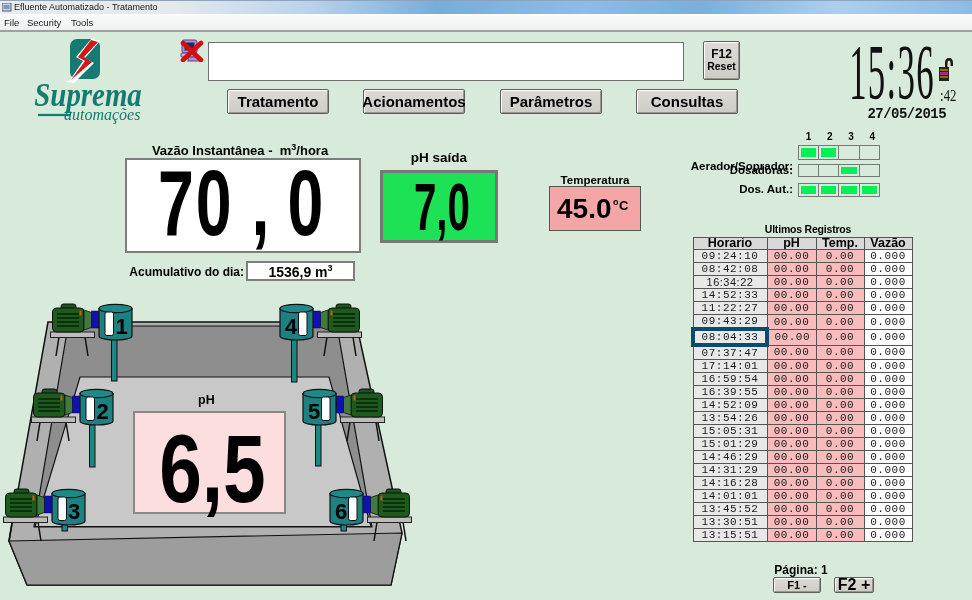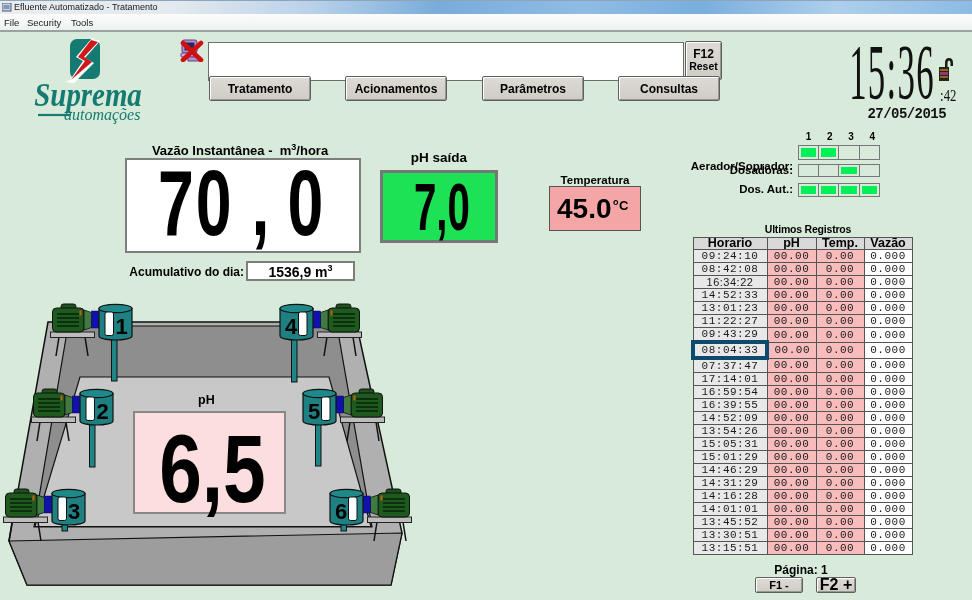--- a/index.html
+++ b/index.html
@@ -9,22 +9,22 @@
   
   #titlebar{left:0;top:0;width:972px;height:14px;
     background:linear-gradient(to right,#e9edf0 0%,#e3e9ee 18%,#b9d2ea 32%,#79acda 45%,#8fbce6 60%,#79aedd 72%,#aecfec 86%,#8cbbe4 100%);
     border-top:1px solid #8ea4b8;box-sizing:border-box;}
   #titletext{left:14px;top:2px;font-size:9px;color:#1a1a1a;}
   #menubar{left:0;top:14px;width:972px;height:18px;background:linear-gradient(#fcfcfc,#eef0f2);
     border-bottom:2px solid #9aa49a;box-sizing:border-box;font-size:9.5px;color:#1a1a1a;}
   
   .btn{background:linear-gradient(#dedbd6,#cfccc5);border:1px solid #5f5f5f;
     box-shadow:inset 1px 1px 0 #ffffff, inset -1px -1px 0 #979790;border-radius:2px;
-    display:flex;align-items:center;justify-content:center;font-weight:bold;color:#000;box-sizing:border-box;}
-  .navbtn{top:76px;width:102px;height:25px;font-size:12px;}
+    display:flex;align-items:center;justify-content:center;font-weight:bold;color:#000;box-sizing:border-box;margin-left:18px;}
+  .navbtn{top:89px;width:102px;height:25px;font-size:15px;}
   
   .wbox{background:#fff;border:2px solid #7e7e7e;box-sizing:border-box;}
   .lbl{font-weight:bold;color:#000;}
 </style>
 </head>
 <body>
 <div id="app">
   <div class="abs" id="titlebar"></div>
   <svg class="abs" style="left:2px;top:3px" width="10" height="9" viewBox="0 0 10 9">
     <rect x="0" y="0" width="9" height="8" fill="#c8d4e4" stroke="#505a6a" stroke-width="1"></rect>
@@ -171,26 +171,20 @@
           <td style="background:#fff;border:1px solid #555;text-align:center;padding:0;font-family:Liberation Mono,monospace;font-size:11px;line-height:12px;height:12px;overflow:hidden;color:#1a1a1a;letter-spacing:0.5px;">0.000</td>
         </tr>
         <tr>
           <td style="background:#e8e8e8;border:1px solid #555;text-align:center;padding:0;font-family:Liberation Sans, sans-serif;font-size:11px;line-height:12px;height:12px;overflow:hidden;color:#1a1a1a;letter-spacing:0.5px;">16:34:22</td>
           <td style="background:#f8bcbc;border:1px solid #555;text-align:center;padding:0;font-family:Liberation Mono,monospace;font-size:11px;line-height:12px;height:12px;overflow:hidden;color:#1a1a1a;letter-spacing:0.5px;">00.00</td>
           <td style="background:#f8bcbc;border:1px solid #555;text-align:center;padding:0;font-family:Liberation Mono,monospace;font-size:11px;line-height:12px;height:12px;overflow:hidden;color:#1a1a1a;letter-spacing:0.5px;">0.00</td>
           <td style="background:#fff;border:1px solid #555;text-align:center;padding:0;font-family:Liberation Mono,monospace;font-size:11px;line-height:12px;height:12px;overflow:hidden;color:#1a1a1a;letter-spacing:0.5px;">0.000</td>
         </tr>
         <tr>
           <td style="background:#e8e8e8;border:1px solid #555;text-align:center;padding:0;font-family:Liberation Mono,monospace;font-size:11px;line-height:12px;height:12px;overflow:hidden;color:#1a1a1a;letter-spacing:0.5px;">14:52:33</td>
-          <td style="background:#f8bcbc;border:1px solid #555;text-align:center;padding:0;font-family:Liberation Mono,monospace;font-size:11px;line-height:12px;height:12px;overflow:hidden;color:#1a1a1a;letter-spacing:0.5px;">00.00</td>
-          <td style="background:#f8bcbc;border:1px solid #555;text-align:center;padding:0;font-family:Liberation Mono,monospace;font-size:11px;line-height:12px;height:12px;overflow:hidden;color:#1a1a1a;letter-spacing:0.5px;">0.00</td>
-          <td style="background:#fff;border:1px solid #555;text-align:center;padding:0;font-family:Liberation Mono,monospace;font-size:11px;line-height:12px;height:12px;overflow:hidden;color:#1a1a1a;letter-spacing:0.5px;">0.000</td>
-        </tr>
-        <tr>
-          <td style="background:#e8e8e8;border:1px solid #555;text-align:center;padding:0;font-family:Liberation Mono,monospace;font-size:11px;line-height:12px;height:12px;overflow:hidden;color:#1a1a1a;letter-spacing:0.5px;">13:01:23</td>
           <td style="background:#f8bcbc;border:1px solid #555;text-align:center;padding:0;font-family:Liberation Mono,monospace;font-size:11px;line-height:12px;height:12px;overflow:hidden;color:#1a1a1a;letter-spacing:0.5px;">00.00</td>
           <td style="background:#f8bcbc;border:1px solid #555;text-align:center;padding:0;font-family:Liberation Mono,monospace;font-size:11px;line-height:12px;height:12px;overflow:hidden;color:#1a1a1a;letter-spacing:0.5px;">0.00</td>
           <td style="background:#fff;border:1px solid #555;text-align:center;padding:0;font-family:Liberation Mono,monospace;font-size:11px;line-height:12px;height:12px;overflow:hidden;color:#1a1a1a;letter-spacing:0.5px;">0.000</td>
         </tr>
         <tr>
           <td style="background:#e8e8e8;border:1px solid #555;text-align:center;padding:0;font-family:Liberation Mono,monospace;font-size:11px;line-height:12px;height:12px;overflow:hidden;color:#1a1a1a;letter-spacing:0.5px;">11:22:27</td>
           <td style="background:#f8bcbc;border:1px solid #555;text-align:center;padding:0;font-family:Liberation Mono,monospace;font-size:11px;line-height:12px;height:12px;overflow:hidden;color:#1a1a1a;letter-spacing:0.5px;">00.00</td>
           <td style="background:#f8bcbc;border:1px solid #555;text-align:center;padding:0;font-family:Liberation Mono,monospace;font-size:11px;line-height:12px;height:12px;overflow:hidden;color:#1a1a1a;letter-spacing:0.5px;">0.00</td>
           <td style="background:#fff;border:1px solid #555;text-align:center;padding:0;font-family:Liberation Mono,monospace;font-size:11px;line-height:12px;height:12px;overflow:hidden;color:#1a1a1a;letter-spacing:0.5px;">0.000</td>
         </tr>

